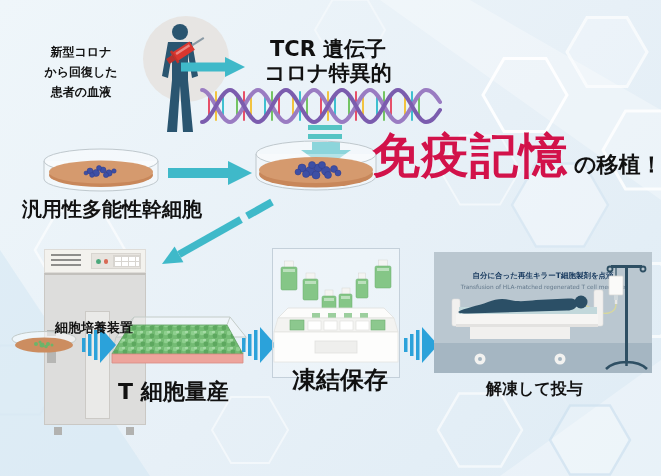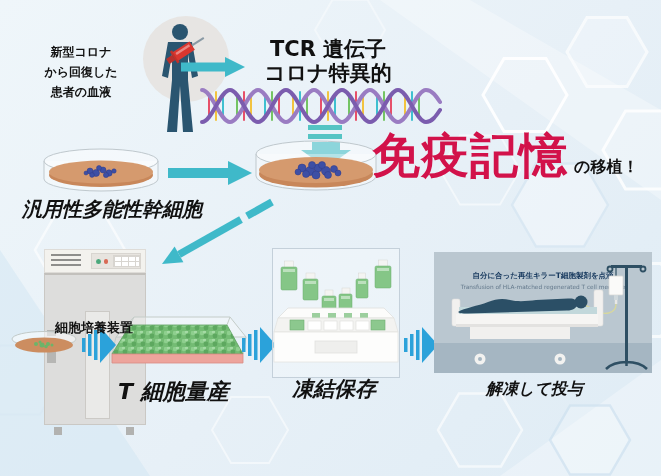--- a/index.html
+++ b/index.html
@@ -2,31 +2,31 @@
 <html><head>
 <meta charset="utf-8">
 <style>
   html,body{margin:0;padding:0;}
   #canvas{
     position:relative; width:661px; height:476px; overflow:hidden;
     background:linear-gradient(135deg,#eff6fa 0%, #e7f0f7 55%, #dfecf5 100%);
     font-family:"DejaVu Sans", "Liberation Sans", sans-serif;
   }
   .abs{position:absolute;}
-  .lbl{font-weight:bold; color:#111; white-space:nowrap;font-style:italic;}
+  .lbl{font-weight:bold; color:#111; white-space:nowrap;}
   .blood-label{left:10px; top:42px; width:142px; text-align:center; font-size:12px; line-height:20px; font-weight:bold; color:#111;}
   .tcr-label{left:248px; top:37px; width:160px; text-align:center; font-size:21px; line-height:24px; font-weight:bold; color:#111;}
   .stem-label{left:22px; top:196px; font-size:20px;}
   .inc-label{left:10px; top:44px; font-size:13px; font-weight:bold; color:#111; white-space:nowrap; z-index:3;}
   .tcell-label{left:118px; top:377px; font-size:22px;}
-  .freeze-label{left:292px; top:375px; font-size:21px;}
+  .freeze-label{left:292px; top:364px; font-size:24px;}
   .admin-label{left:486px; top:379px; font-size:16px;}
   .title-wrap{left:372px; top:126px; white-space:nowrap;}
   .title-red{font-family:"DejaVu Serif","Liberation Serif",serif; font-weight:bold; font-size:48px; letter-spacing:1px; color:#d2124a; line-height:58px;}
-  .title-suffix{font-family:"DejaVu Sans","Liberation Sans",sans-serif; font-weight:bold; font-size:16px; color:#111; margin-left:6px;}
+  .title-suffix{font-family:"DejaVu Sans","Liberation Sans",sans-serif; font-weight:bold; font-size:22px; color:#111; margin-left:6px;}
   .headline{left:0; top:429px; width:661px; text-align:center; font-size:27px; font-weight:bold; color:#1b4796;
     text-shadow:0 0 4px #fff,0 0 6px #fff,2px 2px 2px #fff,-2px -2px 2px #fff,2px -2px 2px #fff,-2px 2px 2px #fff;}
   .person-circle{left:143px; top:16px; width:86px; height:86px; border-radius:50%; background:#e7e5e3;}
   
   .incubator{left:44px; top:249px; width:102px; height:178px;}
   .inc-top{position:relative; height:24px; background:#f3f2ee; border:1px solid #dedcd8; box-sizing:border-box;}
   .inc-vents{position:absolute; left:6px; top:4px; width:30px; height:15px;
     background:repeating-linear-gradient(to bottom,#8e8e8c 0 2px,#f3f2ee 2px 5px);}
   .inc-panel{position:absolute; right:4px; top:3px; width:50px; height:16px; background:#e7e4df; border:1px solid #d8d5d0; box-sizing:border-box; display:flex; align-items:center;}
   .dot-g{width:5px;height:5px;border-radius:50%;background:#4aa87c;margin-left:4px;}

